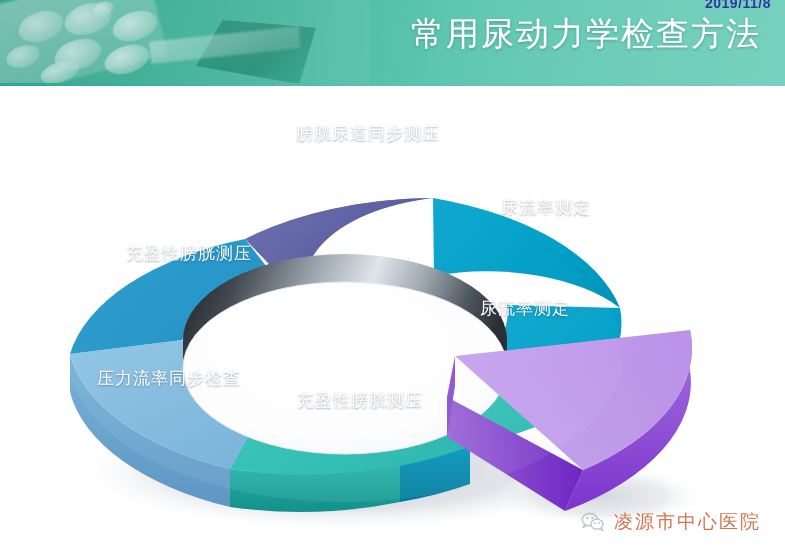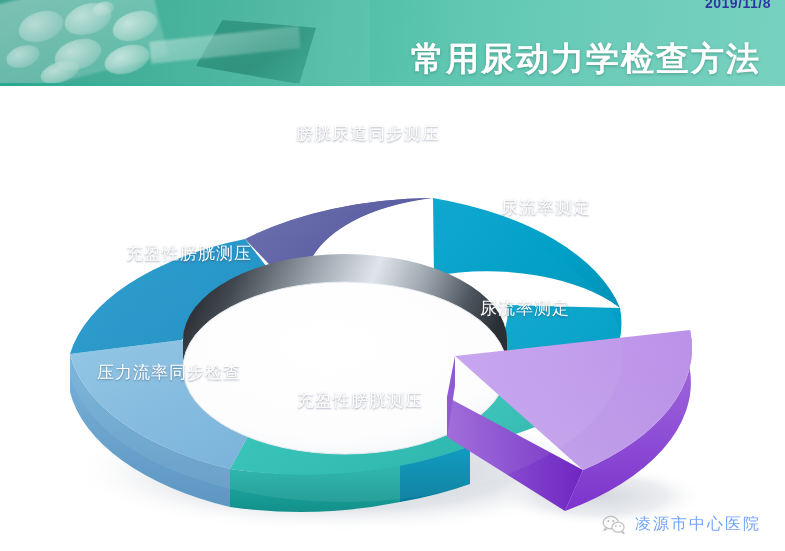--- a/index.html
+++ b/index.html
@@ -54,26 +54,25 @@
        rgba(110,180,165,.42) 0%, rgba(120,190,172,.30) 40%,
        rgba(110,190,172,.35) 70%, rgba(106,198,180,.55) 100%);
   }
   #header-fade {
     position: absolute; right: 0; top: 0;
     width: 470px; height: 85px;
     background: linear-gradient(90deg, rgba(90,196,172,0) 0%, rgba(88,198,175,.35) 18%, rgba(96,203,182,.55) 45%, rgba(110,208,190,.6) 100%);
   }
   #slide-title {
     position: absolute; right: 24px; top: 12px;
-    font-size: 33px; font-weight: bold;
+    font-size: 33px; font-weight: normal;
     color: #ffffff;
     letter-spacing: 2px;
     text-shadow: 0 1px 3px rgba(20,90,78,.45), 0 0 1px rgba(255,255,255,.6);
     white-space: nowrap;
-    margin-top: 25px;
   }
   #timestamp {
     position: absolute; right: 14px; top: -5px;
     font-size: 14px; font-weight: bold;
     color: #2b2f9e;
     letter-spacing: .5px;
     font-family: "Liberation Sans", sans-serif;
     opacity: .95;
   }
   #header-bottomline {
@@ -102,21 +101,21 @@
   }
 
   
   #watermark {
     position: absolute; right: 24px; bottom: 16px;
     display: flex; align-items: center; gap: 9px;
     opacity: .72;
   }
   #wechat-icon { width: 24px; height: 20px; display: block; }
   #watermark-text {
-    font-size: 16px; color: #3b82f6; letter-spacing: 2px;
+    font-size: 19px; color: #c2410c; letter-spacing: 2px;
     font-family: "Liberation Sans", "DejaVu Sans", sans-serif;
   }
 </style>
 </head>
 <body>
 
 <div id="slide">
 
   <div id="header">
 
@@ -283,21 +282,21 @@
     </svg>
 
     <div class="seg-label" style="left:296px; top:36px;">膀胱尿道同步测压</div>
 
     <div class="seg-label" style="left:501px; top:110px;">尿流率测定</div>
 
     <div class="seg-label" style="left:480px; top:211px;">尿流率测定</div>
 
     <div class="seg-label" style="left:297px; top:303px;">充盈性膀胱测压</div>
 
-    <div class="seg-label" style="left:97px; top:275px;font-family:Liberation Mono, monospace;">压力流率同步检查</div>
+    <div class="seg-label" style="left:97px; top:281px;font-family:Liberation Mono, monospace;">压力流率同步检查</div>
 
     <div class="seg-label" style="left:126px; top:156px;">充盈性膀胱测压</div>
   </div>
 
   <div id="watermark">
     <svg id="wechat-icon" viewBox="0 0 30 25">
       <ellipse cx="11" cy="9.5" rx="9.5" ry="7.8" fill="none" stroke="#a8a8a8" stroke-width="1.6"></ellipse>
       <path d="M4.5,15.6 L2.4,19.4 L6.6,17.4" fill="none" stroke="#a8a8a8" stroke-width="1.6" stroke-linejoin="round"></path>
       <circle cx="8" cy="7.6" r="1.25" fill="#9d9d9d"></circle>
       <circle cx="14.2" cy="7.6" r="1.25" fill="#9d9d9d"></circle>

